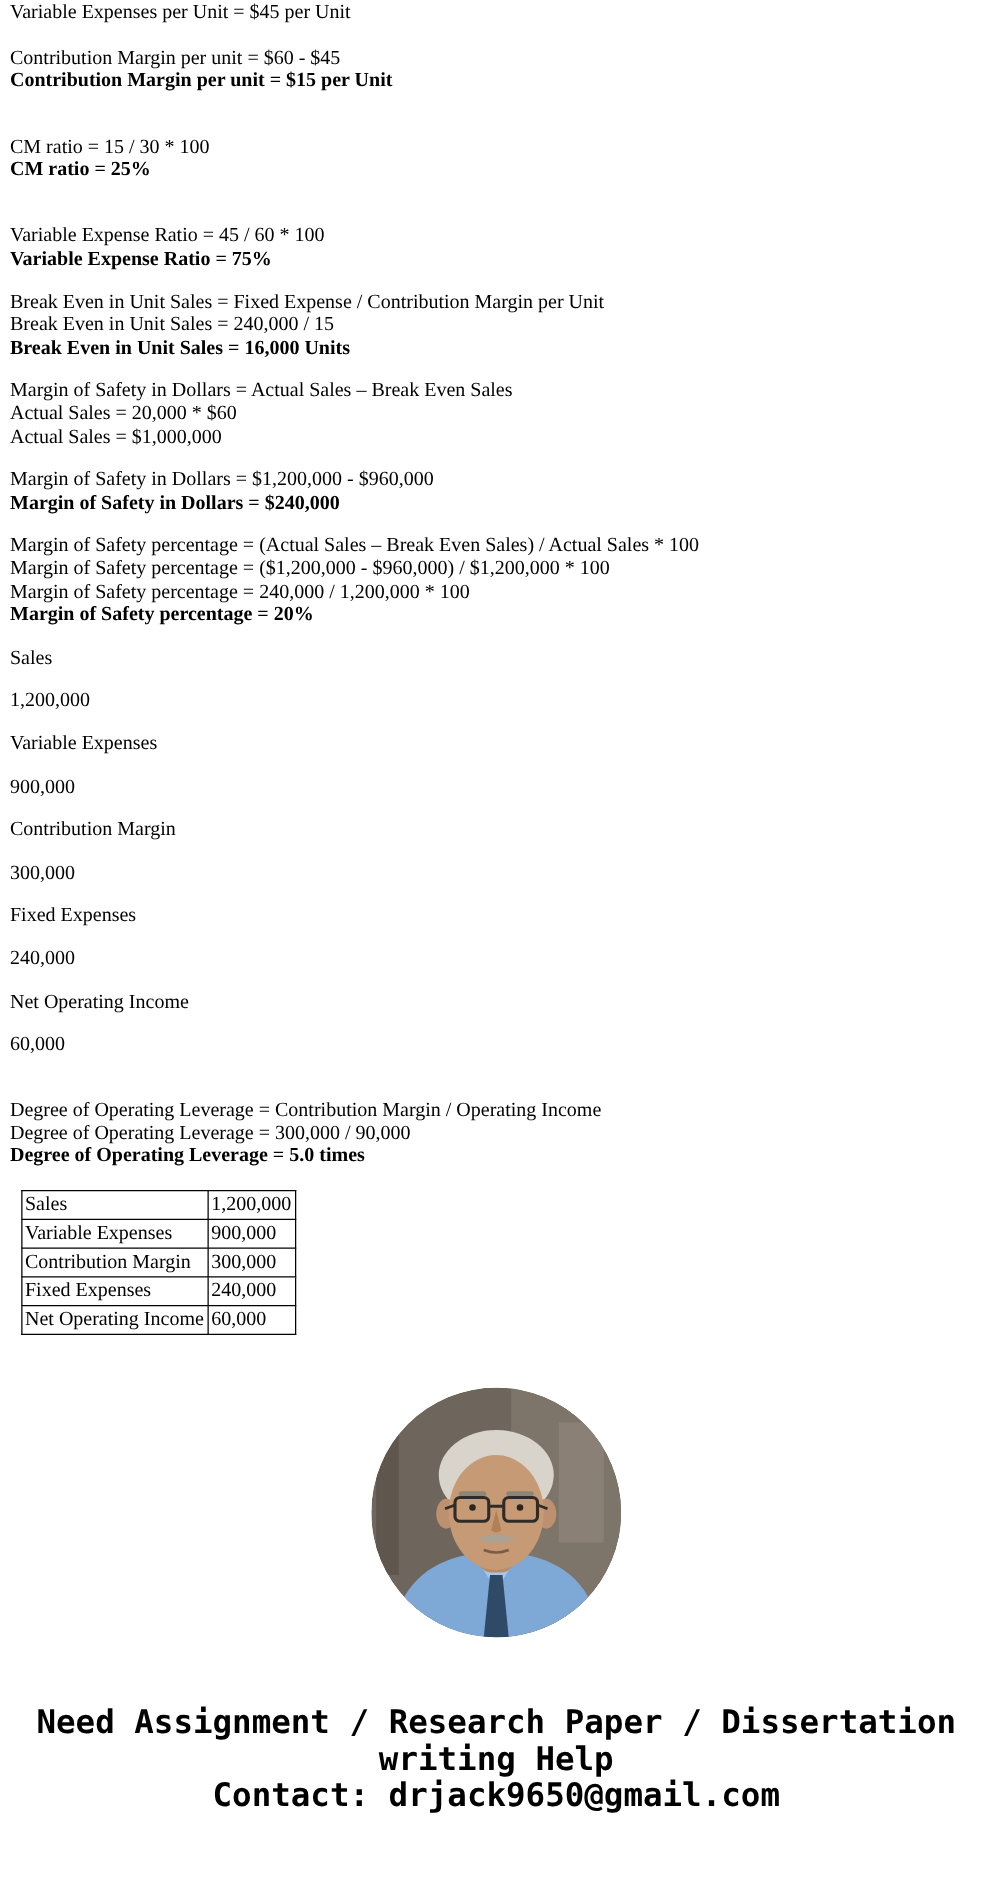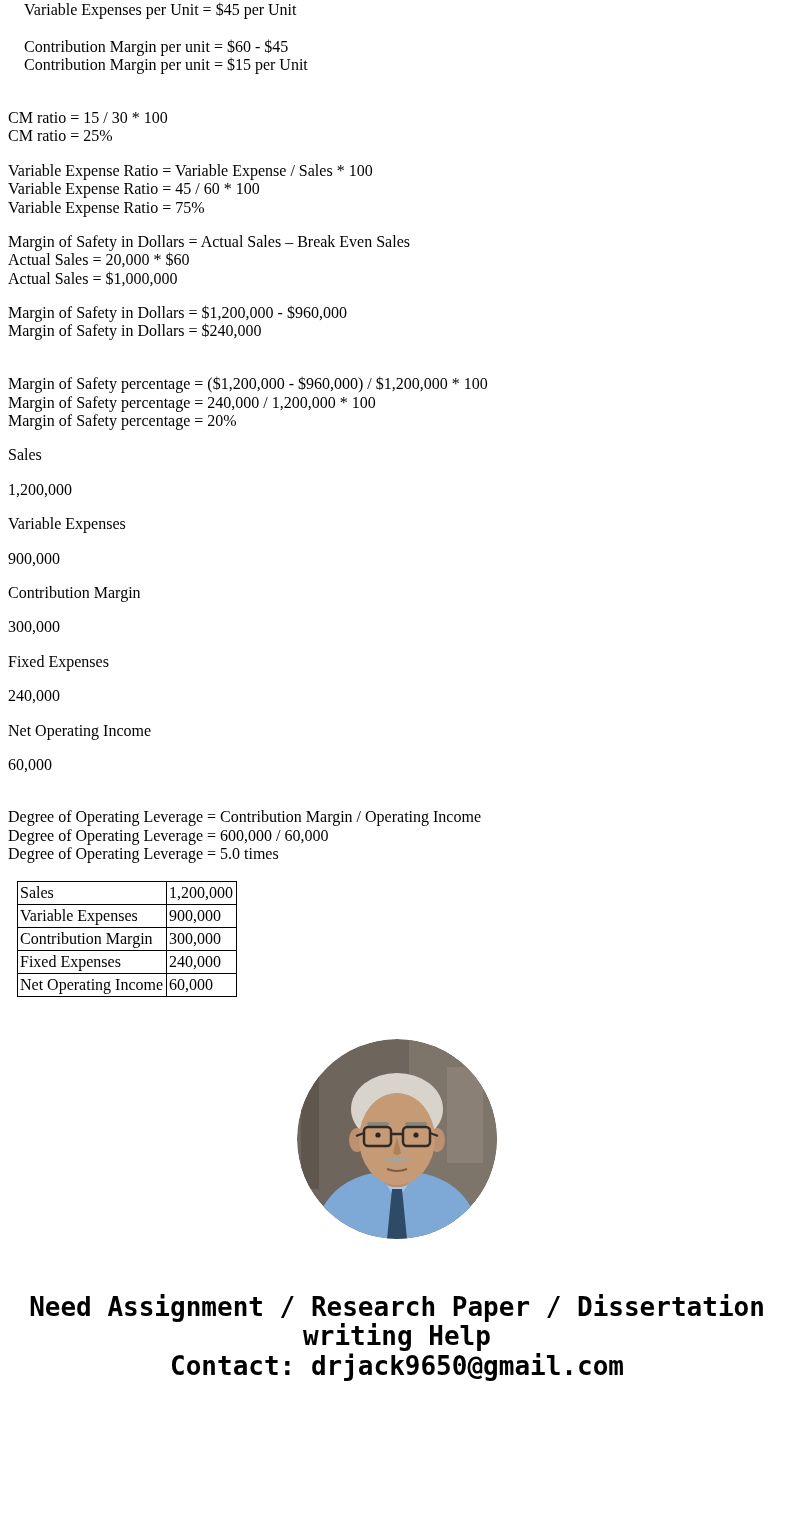--- a/index.html
+++ b/index.html
@@ -11,23 +11,23 @@
   }
   body {
     width: 794px;
     min-height: 1523px;
     font-family: "Liberation Serif", "DejaVu Serif", serif;
     font-size: 16px;
     line-height: 1.15;
   }
   main { padding: 1px 8px 0; }
   p.para { margin: 16px 0; }
-  p.first { margin-top: 0; margin-left: 16px; }
+  p.first { margin-top: 0; }
   p.extra-gap { margin-top: 34px; }
-  .b { font-weight: normal; }
+  .b { font-weight: bold; }
 
   table.summary {
     border-collapse: collapse;
     margin: 17px 0 0 9px;
   }
   table.summary td {
     border: 1px solid #000000;
     padding: 1px 3px 1px 2px;
     font-size: 16px;
     line-height: 1.25;
@@ -70,40 +70,45 @@
     <span class="b">Contribution Margin per unit = $15 per Unit</span>
   </p>
 
   <p class="para">
     <br>
     <span>CM ratio = 15 / 30 * 100</span><br>
     <span class="b">CM ratio = 25%</span>
   </p>
 
   <p class="para">
-    <span>Variable Expense Ratio = Variable Expense / Sales * 100</span><br>
+    <br>
     <span>Variable Expense Ratio = 45 / 60 * 100</span><br>
     <span class="b">Variable Expense Ratio = 75%</span>
   </p>
 
+  <p class="para">
+    <span>Break Even in Unit Sales = Fixed Expense / Contribution Margin per Unit</span><br>
+    <span>Break Even in Unit Sales = 240,000 / 15</span><br>
+    <span class="b">Break Even in Unit Sales = 16,000 Units</span>
+  </p>
 
 
   <p class="para">
     <span>Margin of Safety in Dollars = Actual Sales – Break Even Sales</span><br>
     <span>Actual Sales = 20,000 * $60</span><br>
     <span>Actual Sales = $1,000,000</span>
   </p>
 
   <p class="para">
     <span>Margin of Safety in Dollars = $1,200,000 - $960,000</span><br>
     <span class="b">Margin of Safety in Dollars = $240,000</span>
   </p>
 
   <p class="para">
-    <br>
+    <span>Margin of Safety percentage = (Actual Sales – Break Even Sales) / Actual Sales * 100</span><br>
     <span>Margin of Safety percentage = ($1,200,000 - $960,000) / $1,200,000 * 100</span><br>
     <span>Margin of Safety percentage = 240,000 / 1,200,000 * 100</span><br>
     <span class="b">Margin of Safety percentage = 20%</span>
   </p>
 
   <p class="para">
     <span>Sales</span>
   </p>
   <p class="para">
     <span>1,200,000</span>
@@ -128,21 +133,21 @@
   </p>
   <p class="para">
     <span>Net Operating Income</span>
   </p>
   <p class="para">
     <span>60,000</span>
   </p>
 
   <p class="para extra-gap">
     <span>Degree of Operating Leverage = Contribution Margin / Operating Income</span><br>
-    <span>Degree of Operating Leverage = 600,000 / 60,000</span><br>
+    <span>Degree of Operating Leverage = 300,000 / 90,000</span><br>
     <span class="b">Degree of Operating Leverage = 5.0 times</span>
   </p>
 
   <table class="summary">
     <tbody>
       <tr>
         <td class="cell-label">Sales</td>
         <td class="cell-value">1,200,000</td>
       </tr>
       <tr>

